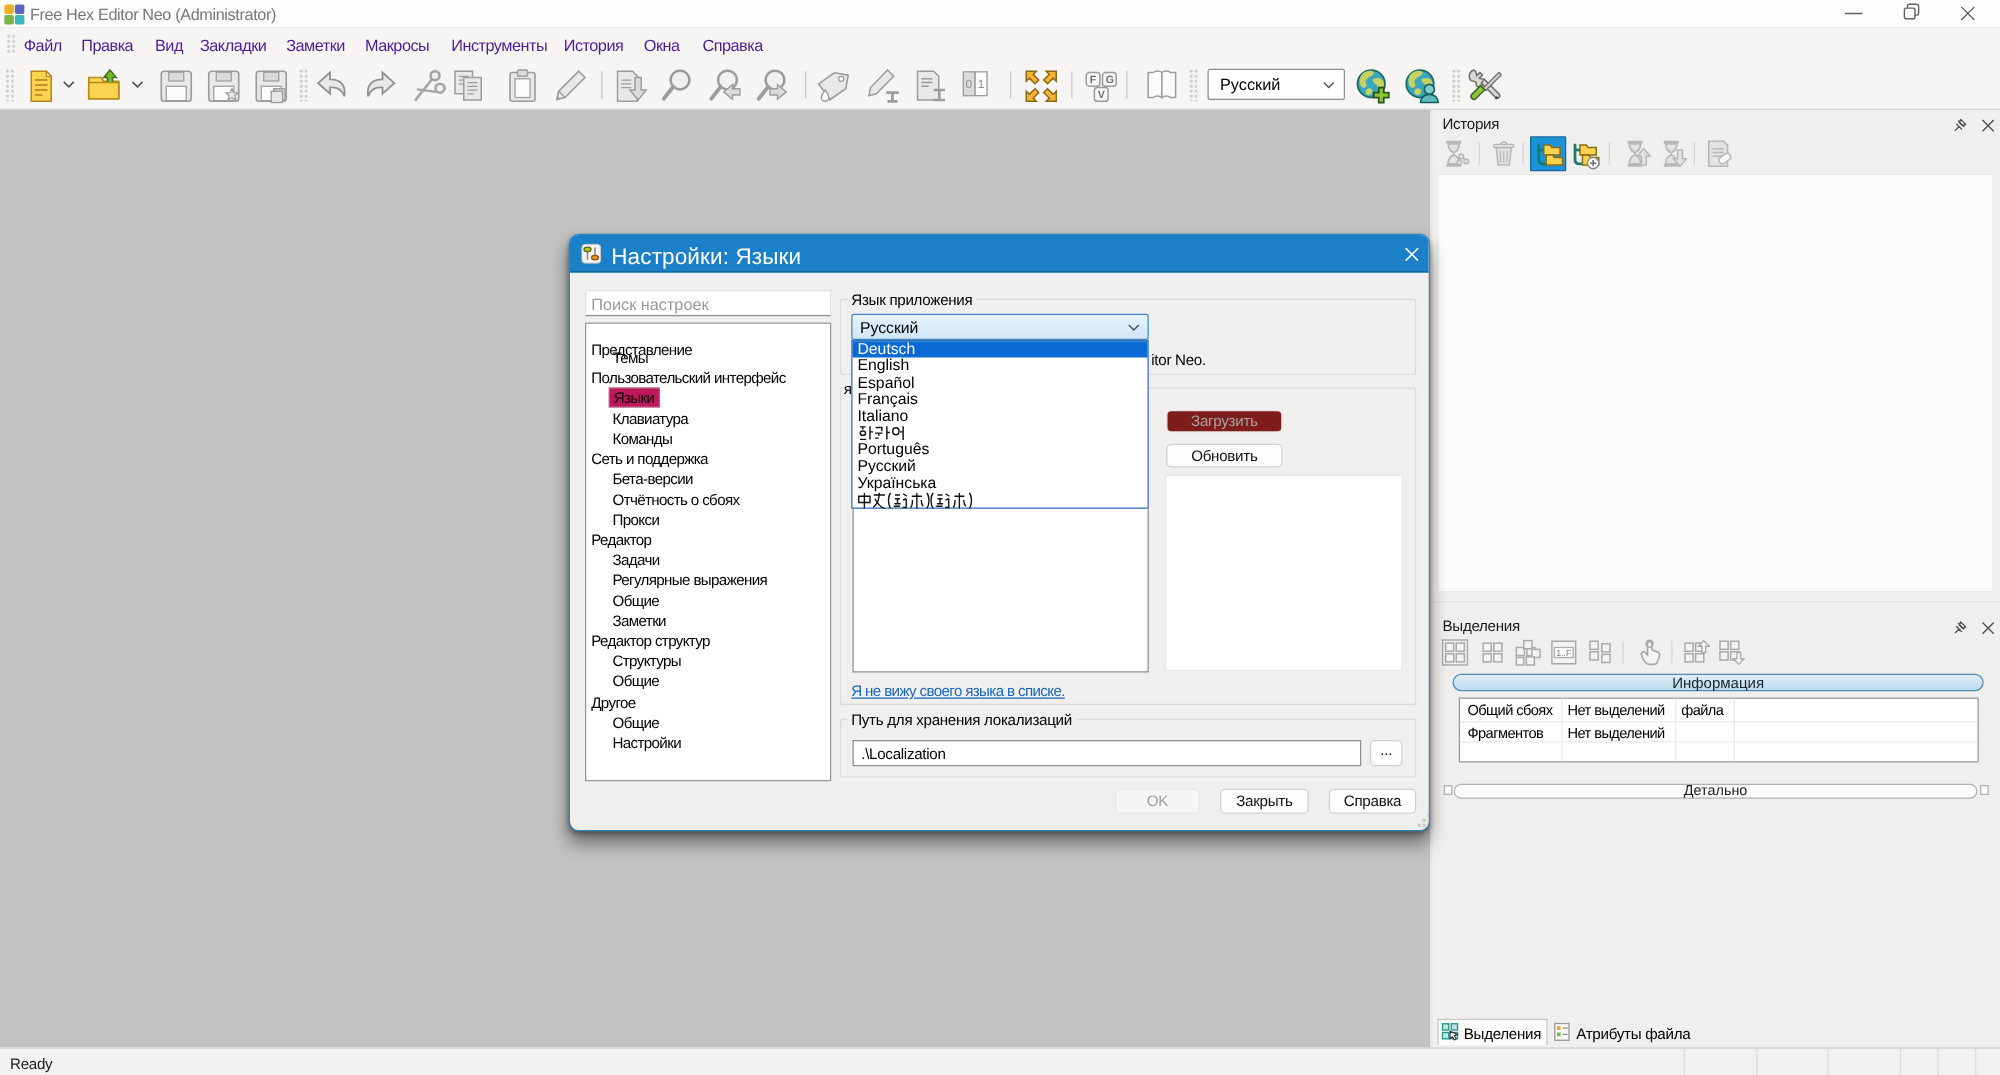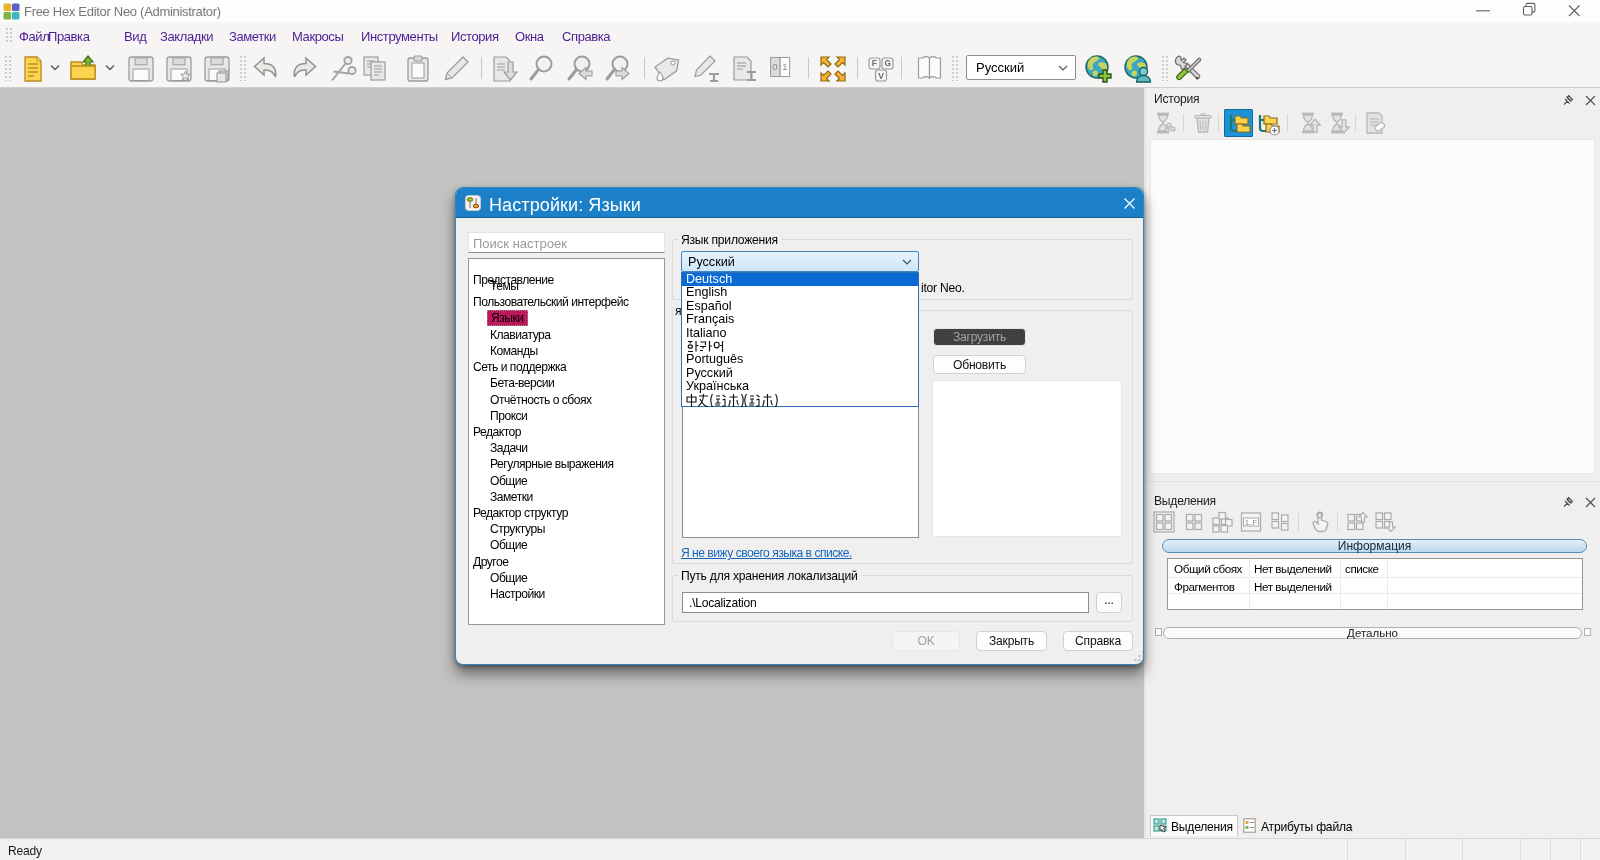--- a/index.html
+++ b/index.html
@@ -29,21 +29,21 @@
 <div class="a" style="left:24px;top:4px;font-size:13px;letter-spacing:-0.3px;color:#76777a">Free Hex Editor Neo (Administrator)</div>
 <svg class="a" style="left:1470px;top:0" width="130" height="22" viewBox="0 0 130 22">
 <line x1="6" y1="10.8" x2="20" y2="10.8" stroke="#5f6062" stroke-width="1.1"></line>
 <rect x="53.5" y="6.5" width="8.5" height="8.5" rx="1.5" fill="none" stroke="#5f6062" stroke-width="1.1"></rect>
 <path d="M56 6.5 v-1.7 a1.4 1.4 0 0 1 1.4-1.4 h5.8 a1.7 1.7 0 0 1 1.7 1.7 v5.6 a1.4 1.4 0 0 1 -1.4 1.4 h-1.6" fill="none" stroke="#5f6062" stroke-width="1.1"></path>
 <path d="M99 5.5 l10.5 10.5 M109.5 5.5 L99 16" stroke="#5f6062" stroke-width="1.1" fill="none"></path>
 </svg>
 <div class="a" style="left:0;top:22px;width:1600px;height:26px;background:#f6f5f4"></div>
 <div class="dots" style="left:5px;top:27px;height:16px"></div>
 <div class="mi" style="left:19px">Файл</div>
-<div class="mi" style="left:48px">Правка</div>
+<div class="mi" style="left:65px">Правка</div>
 <div class="mi" style="left:124px">Вид</div>
 <div class="mi" style="left:160px">Закладки</div>
 <div class="mi" style="left:229px">Заметки</div>
 <div class="mi" style="left:292px">Макросы</div>
 <div class="mi" style="left:361px">Инструменты</div>
 <div class="mi" style="left:451px">История</div>
 <div class="mi" style="left:515px">Окна</div>
 <div class="mi" style="left:562px">Справка</div>
 <div class="a" style="left:0;top:48px;width:1600px;height:40px;background:#f6f5f4;border-bottom:1px solid #d2d0ce"></div>
 <div class="dots" style="left:4px"></div>
@@ -379,21 +379,21 @@
 <div class="a" style="left:1162px;top:539px;width:425px;height:13.5px;border:1px solid #4f8cb4;border-radius:7px;
 background:linear-gradient(#e2eff9,#bcd9ef);text-align:center;font-size:12px;line-height:12.5px;color:#14272f">Информация</div>
 <div class="a" style="left:1167px;top:558px;width:416px;height:52px;background:#fff;border:1px solid #989795"></div>
 <div class="a" style="left:1249px;top:559px;width:1px;height:50px;background:#eceae8"></div>
 <div class="a" style="left:1340px;top:559px;width:1px;height:50px;background:#eceae8"></div>
 <div class="a" style="left:1387px;top:559px;width:1px;height:50px;background:#eceae8"></div>
 <div class="a" style="left:1168px;top:577px;width:414px;height:1px;background:#eceae8"></div>
 <div class="a" style="left:1168px;top:593px;width:414px;height:1px;background:#eceae8"></div>
 <div class="a" style="left:1174px;top:562px;font-size:11.7px;letter-spacing:-0.45px">Общий сбоях</div>
 <div class="a" style="left:1254px;top:562px;font-size:11.7px;letter-spacing:-0.45px">Нет выделений</div>
-<div class="a" style="left:1345px;top:562px;font-size:11.7px;letter-spacing:-0.45px">списке</div>
+<div class="a" style="left:1345px;top:562px;font-size:11.7px;letter-spacing:-0.45px">файла</div>
 <div class="a" style="left:1174px;top:580px;font-size:11.7px;letter-spacing:-0.45px">Фрагментов</div>
 <div class="a" style="left:1254px;top:580px;font-size:11.7px;letter-spacing:-0.45px">Нет выделений</div>
 <div class="a" style="left:1155px;top:628px;width:7px;height:8px;border:1px solid #b1b0ae;background:#fafaf9"></div>
 <div class="a" style="left:1584px;top:628px;width:7px;height:8px;border:1px solid #b1b0ae;background:#fafaf9"></div>
 <div class="a" style="left:1163px;top:627px;width:419px;height:11.5px;border:1px solid #b1b0ae;border-radius:6px;
 background:#fbfbfa;text-align:center;font-size:11.5px;line-height:11px;color:#1b1b1b">Детально</div>
 <div class="a" style="left:1150px;top:815px;width:88px;height:21px;background:#fcfcfb;border:1px solid #c9c8c6;border-bottom:none"></div>
 <svg class="a" style="left:1153px;top:818px" width="15" height="15" viewBox="0 0 15 15">
 <g fill="#bfe8e2" stroke="#2a9688" stroke-width="1.1">
 <rect x="1" y="1" width="5" height="5"></rect>
@@ -461,21 +461,21 @@
 <div class="tree-i" style="left:34px;top:350px">Общие</div>
 <div class="tree-i" style="left:17px;top:367px">Другое</div>
 <div class="tree-i" style="left:34px;top:383px">Общие</div>
 <div class="tree-i" style="left:34px;top:399px">Настройки</div>
 <div class="a" style="left:216px;top:51px;width:461px;height:61px;border:1px solid #dcdbd9;border-radius:2px"></div>
 <div class="a" style="left:222px;top:44.5px;font-size:12.1px;letter-spacing:-0.22px;background:#f0efee;padding:0 3px">Язык приложения</div>
 <div class="a" style="left:216px;top:122px;width:461px;height:254px;border:1px solid #dcdbd9;border-radius:2px"></div>
 <div class="a" style="left:218px;top:116px;font-size:12.1px;letter-spacing:-0.22px;background:#f0efee;padding:0 1px">я</div>
 <div class="a" style="left:465px;top:92.5px;font-size:12.1px;letter-spacing:-0.22px">itor Neo.</div>
 <div class="a" style="left:226px;top:131px;width:237px;height:219px;background:#fff;border:1px solid #8f8d8b"></div>
-<div class="btn" style="left:477px;top:140px;width:93px;height:18px;background:#404040;border-color:#e6e5e3;color:#a3a2a0;line-height:17px;font-size:12.1px;letter-spacing:-0.22px">Загрузить</div>
+<div class="btn" style="left:477px;top:140px;width:93px;height:18px;background:#7f1d1d;border-color:#e6e5e3;color:#a3a2a0;line-height:17px;font-size:12.1px;letter-spacing:-0.22px">Загрузить</div>
 <div class="btn" style="left:477px;top:167px;width:93px;height:19px;line-height:18px;font-size:12.1px;letter-spacing:-0.22px">Обновить</div>
 <div class="a" style="left:476px;top:192px;width:190px;height:157px;background:#fff;border:1px solid #e8e7e5"></div>
 <div class="a" style="left:225px;top:358px;font-size:12.1px;letter-spacing:-0.5px;color:#1666c0;text-decoration:underline">Я не вижу своего языка в списке.</div>
 <div class="a" style="left:216px;top:387px;width:461px;height:47px;border:1px solid #dcdbd9;border-radius:2px"></div>
 <div class="a" style="left:222px;top:381px;font-size:12.1px;letter-spacing:-0.22px;background:#f0efee;padding:0 3px">Путь для хранения локализаций</div>
 <div class="a" style="left:226px;top:404px;width:407px;height:21px;background:#fff;border:1px solid #8f8d8b"></div>
 <div class="a" style="left:233px;top:408px;font-size:12.1px;letter-spacing:-0.22px">.\Localization</div>
 <div class="btn" style="left:640px;top:404px;width:26px;height:21px;line-height:14px;font-size:12.1px;letter-spacing:-0.22px">...</div>
 <div class="btn" style="left:436px;top:443px;width:68px;height:20px;background:#f6f5f4;border-color:#e8e7e5;color:#a0a09e;line-height:19px">OK</div>
 <div class="btn" style="left:520px;top:443px;width:71px;height:20px;line-height:19px">Закрыть</div>

